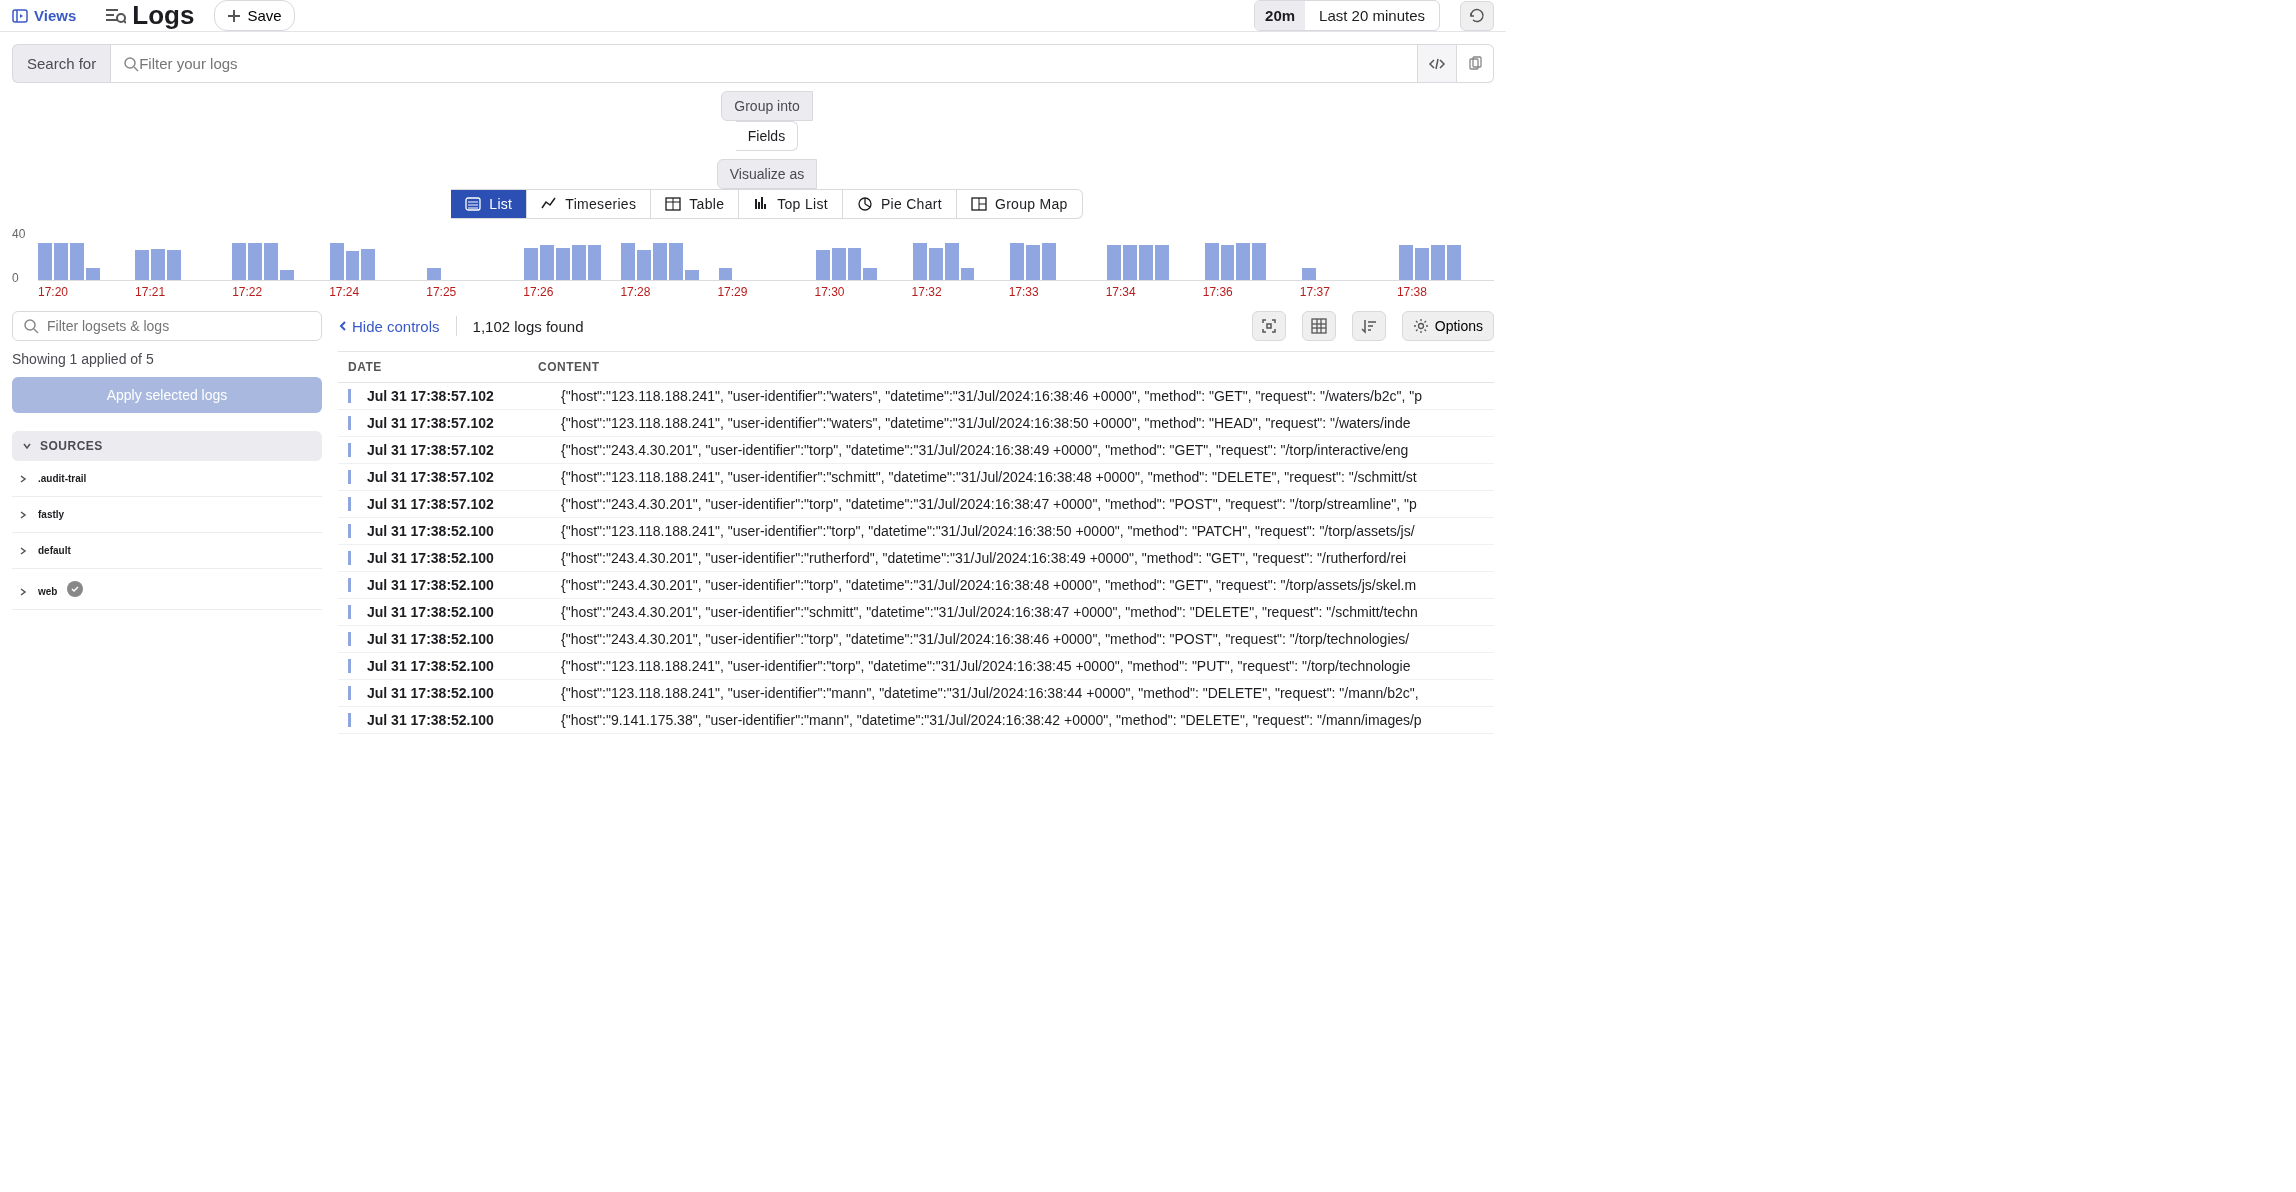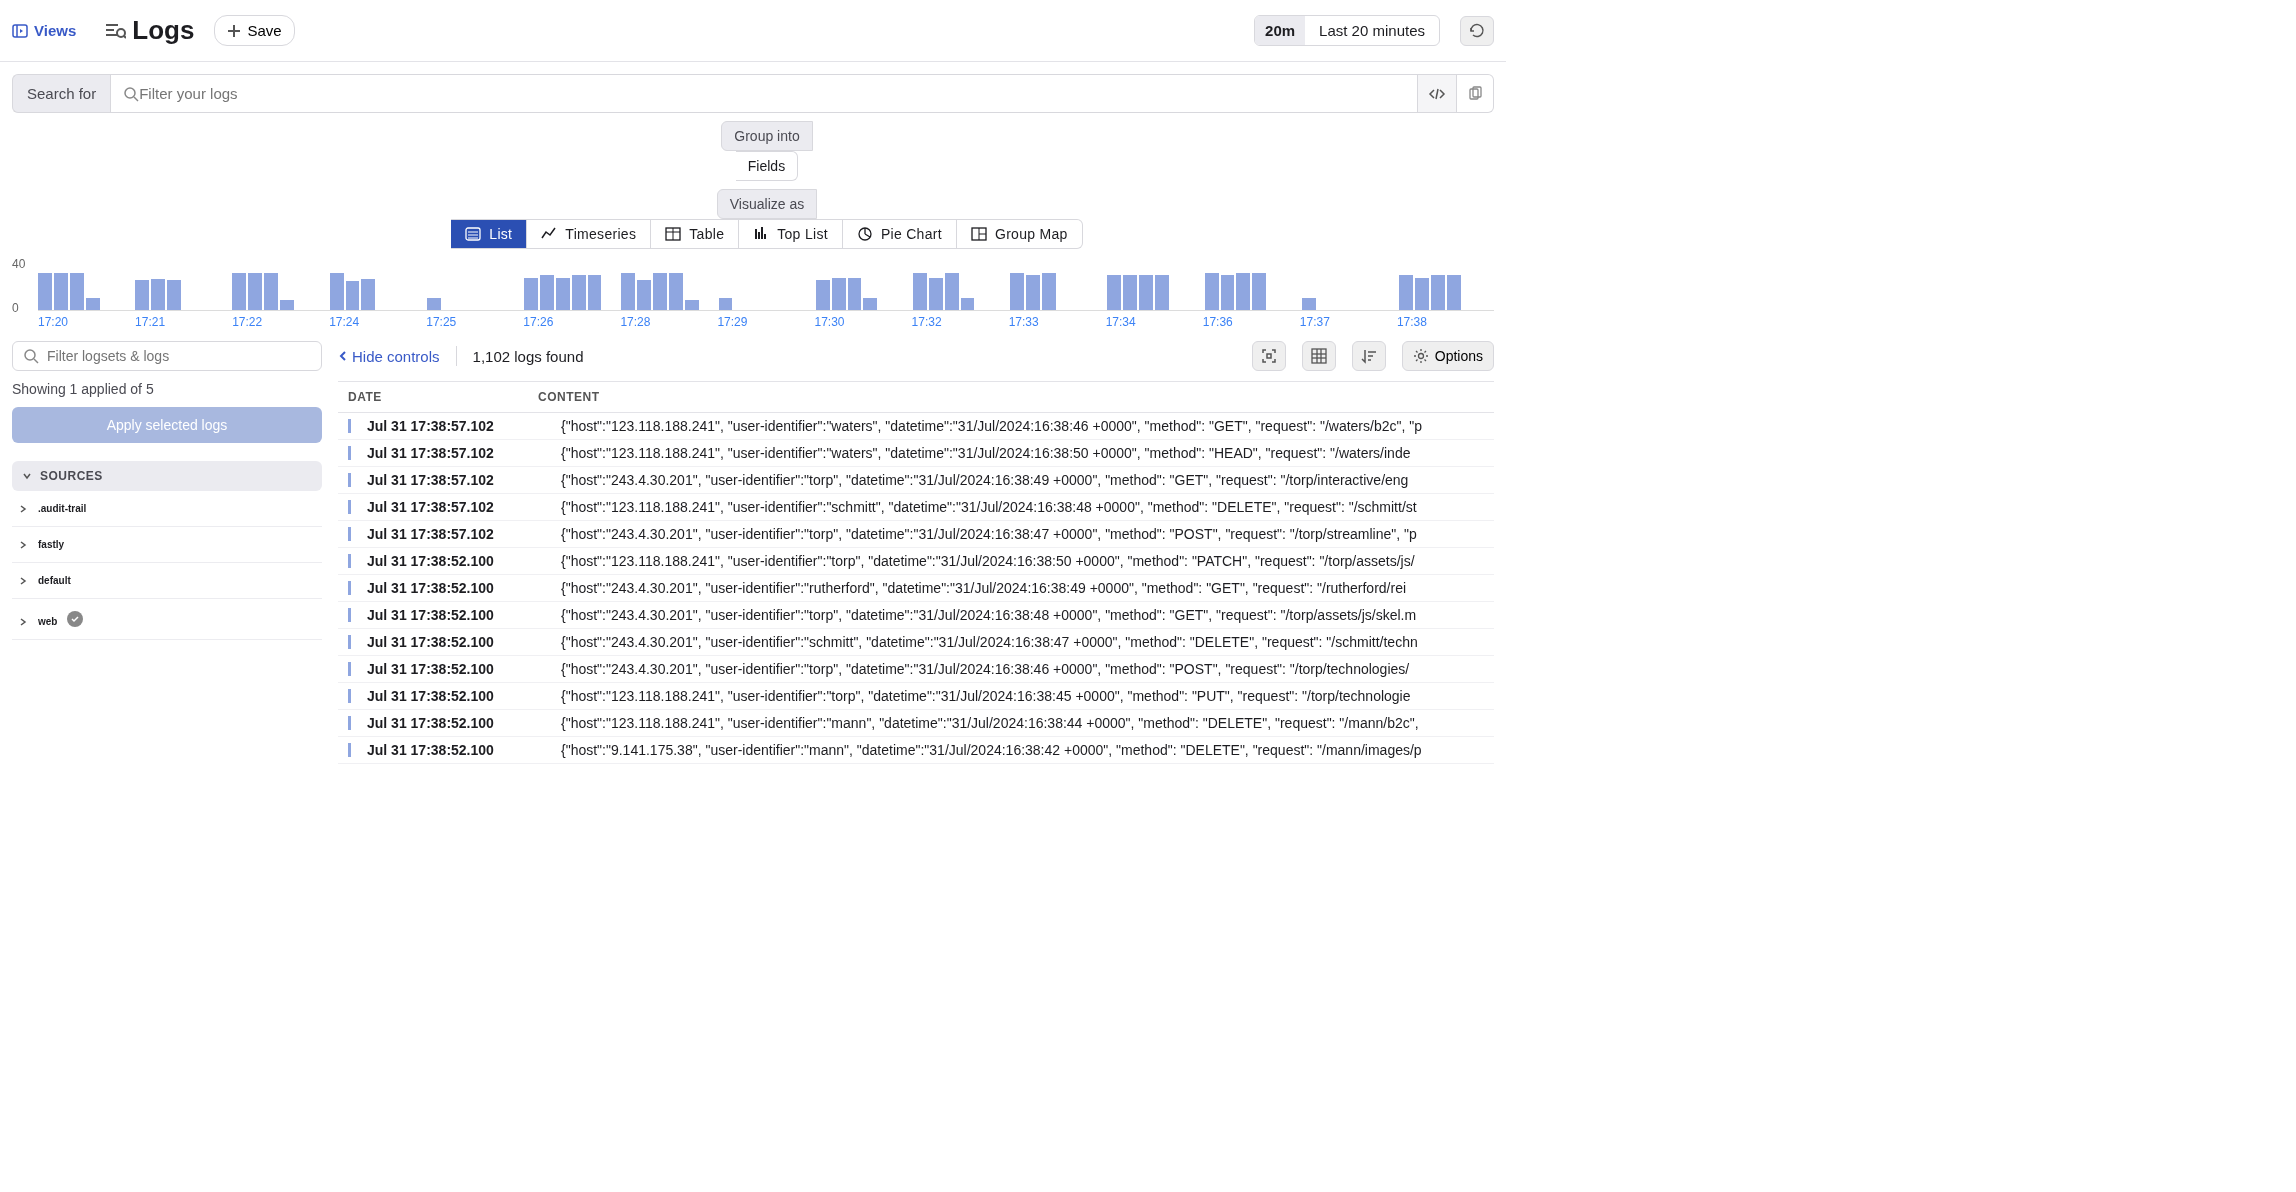--- a/index.html
+++ b/index.html
@@ -6,21 +6,21 @@
 body {
   font-family: -apple-system, BlinkMacSystemFont, "Segoe UI", Helvetica, Arial, sans-serif;
   font-size: 14px;
   color: #1d1d21;
   background: #fff;
   width: 1506px;
 }
 .top-bar {
   display: flex;
   align-items: center;
-  padding: 15px 12px;
+  padding: 0 12px;
   border-bottom: 1px solid #e3e3e8;
   gap: 12px;
 }
 .views-btn {
   display: inline-flex;
   align-items: center;
   gap: 6px;
   color: #3859c7;
   font-weight: 600;
   font-size: 15px;
@@ -187,21 +187,21 @@
 }
 .bar {
   width: 14px;
   background: #8fa6e0;
 }
 .chart-x-labels {
   display: flex;
   margin-left: 26px;
   margin-top: 4px;
   font-size: 12px;
-  color: #3b82f6;
+  color: #b91c1c;
 }
 .chart-x-labels span {
   width: 100px;
 }
 .main-split {
   display: flex;
   margin: 12px 12px 0 12px;
   gap: 16px;
 }
 .left-pane {

